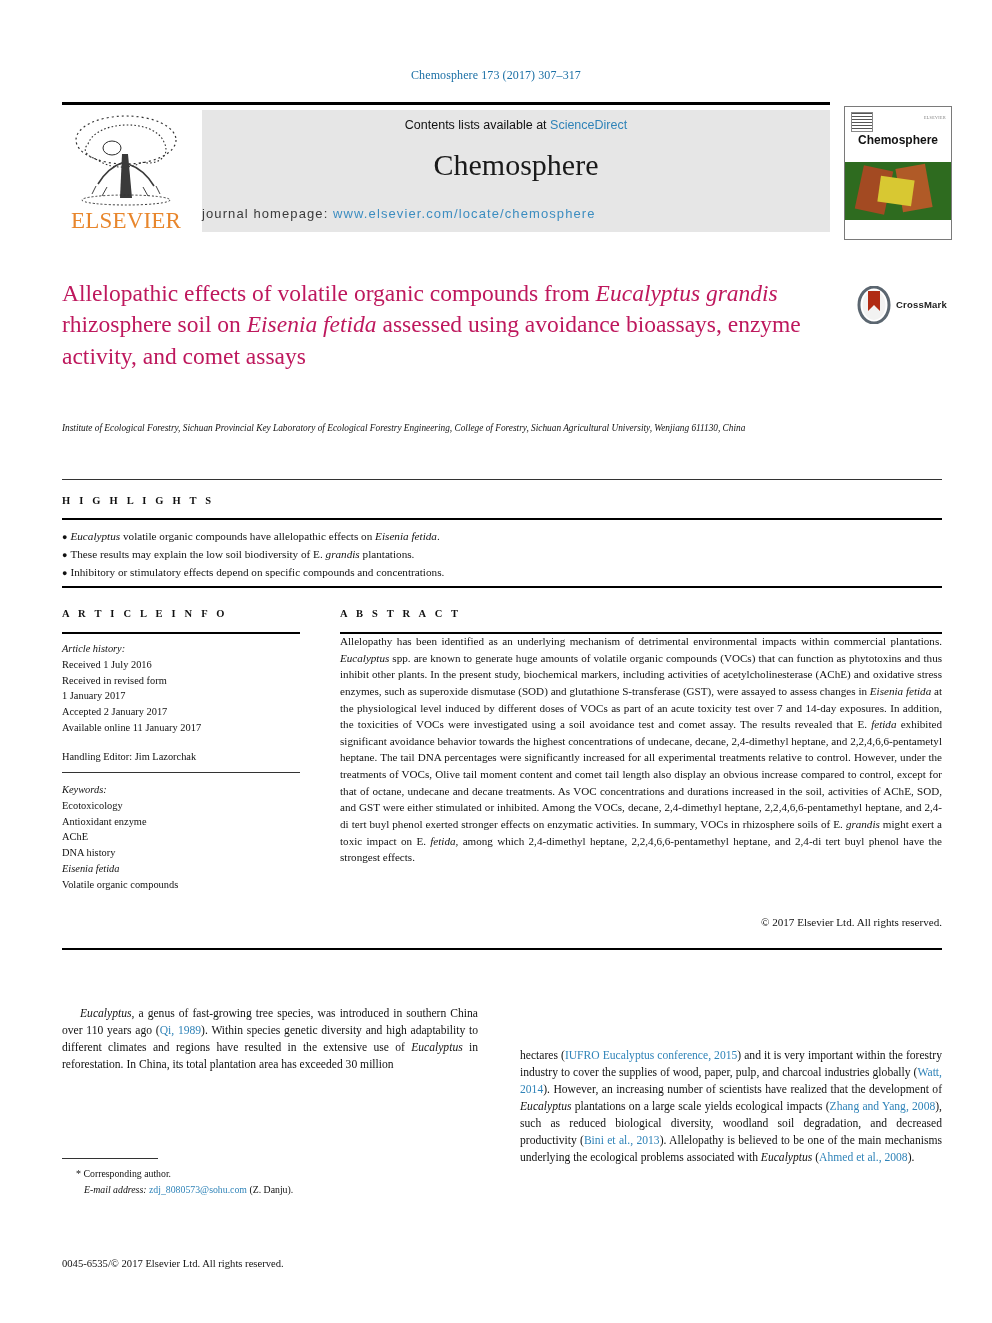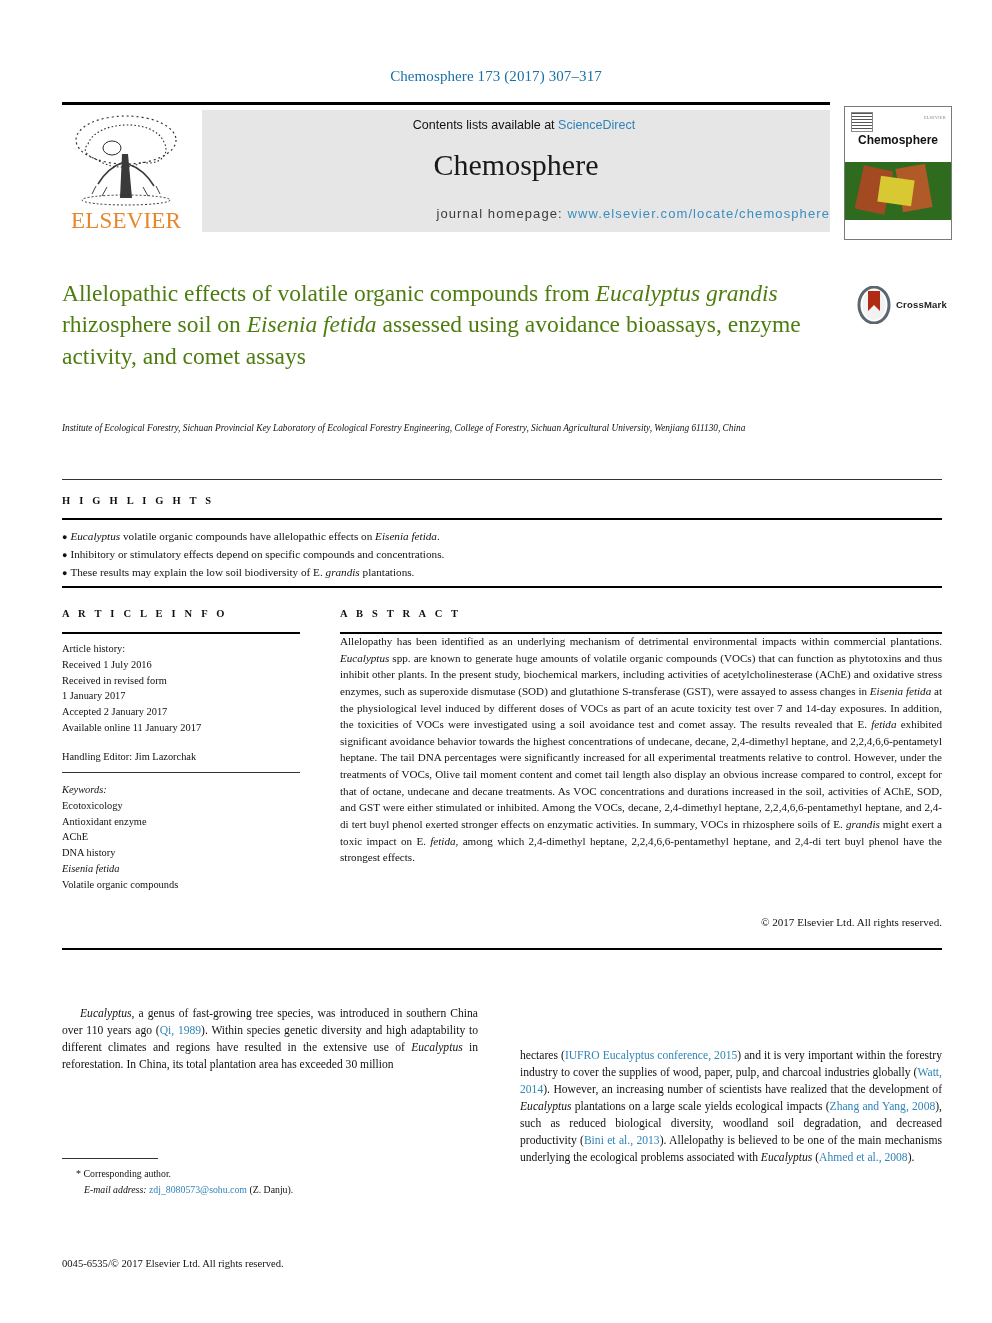--- a/index.html
+++ b/index.html
@@ -21,21 +21,21 @@
     width: 992px;
     height: 1323px;
   }
 
   
   .runninghead {
     position: absolute;
     left: 0; top: 68px;
     width: 992px;
     text-align: center;
-    font-size: 15px;
+    font-size: 12px;
     color: #1a6fa5;
     letter-spacing: 0.1px;
   }
 
   
   .masthead {
     position: absolute;
     left: 62px; top: 102px;
     width: 888px;
     height: 134px;
@@ -66,42 +66,42 @@
   }
   .sd-band {
     position: absolute;
     left: 140px; top: 8px;
     width: 628px;
     height: 122px;
     background: #e6e6e6;
   }
   .sd-line1 {
     position: absolute;
-    left: 8px; top: 8px;
+    left: 0; top: 8px;
     width: 628px;
     text-align: center;
     font-family: "Liberation Sans", sans-serif;
     font-size: 12.5px;
     color: #111;
   }
   .sd-line1 .sd-link { color: #2f83b8; }
   .journal-title {
     position: absolute;
     left: 0; top: 38px;
     width: 628px;
     text-align: center;
     font-family: "Liberation Serif", serif;
     font-size: 30px;
     color: #1a1a1a;
   }
   .homepage {
     position: absolute;
     left: 0; top: 96px;
     width: 628px;
-    text-align: right;
+    text-align: left;
     font-family: "Liberation Sans", sans-serif;
     font-size: 13px;
     letter-spacing: 1.1px;
     color: #3b3b3b;
   }
   .homepage .hp-link { color: #3c8dc0; }
 
   .cover-thumb {
     position: absolute;
     left: 782px; top: 4px;
@@ -134,21 +134,21 @@
   
   .titleblock {
     position: absolute;
     left: 62px; top: 278px;
     width: 780px;
   }
   .paper-title {
     font-family: "Liberation Serif", serif;
     font-size: 23.5px;
     line-height: 1.33;
-    color: #4d7c0f;
+    color: #be185d;
     margin: 0;
     font-weight: normal;
   }
   .paper-title i { font-style: italic; }
 
   .crossmark {
     position: absolute;
     left: 856px; top: 286px;
     width: 92px; height: 40px;
   }
@@ -210,21 +210,21 @@
 
   .ainfo {
     position: absolute;
     left: 62px; top: 641px;
     width: 238px;
     font-family: "Liberation Serif", serif;
     font-size: 10.4px;
     line-height: 1.52;
     color: #111;
   }
-  .ainfo .it { }
+  .ainfo .it { font-style: italic; }
   .ainfo .gap { height: 13px; }
 
   .kw {
     position: absolute;
     left: 62px; top: 782px;
     width: 238px;
     font-family: "Liberation Serif", serif;
     font-size: 10.4px;
     line-height: 1.52;
     color: #111;
@@ -401,24 +401,24 @@
 
   <div class="hr-thin" style="left:62px; top:479px; width:880px;"></div>
 
   <div class="sec-label highlights-label">H I G H L I G H T S</div>
   <div class="hr-med" style="left:62px; top:518px; width:880px;"></div>
   <div class="highlights-list">
     <span class="hl">
       <span class="bullet">●</span><i>Eucalyptus</i><span> volatile organic compounds have allelopathic effects on </span><i>Eisenia fetida</i><span>.</span>
     </span>
     <span class="hl">
-      <span class="bullet">●</span><span>Inhibitory or stimulatory effects depend on specific compounds and concentrations.</span>
+      <span class="bullet">●</span><span>These results may explain the low soil biodiversity of E. </span><i>grandis</i><span> plantations.</span>
     </span>
     <span class="hl">
-      <span class="bullet">●</span><span>These results may explain the low soil biodiversity of E. </span><i>grandis</i><span> plantations.</span>
+      <span class="bullet">●</span><span>Inhibitory or stimulatory effects depend on specific compounds and concentrations.</span>
     </span>
   </div>
   <div class="hr-med" style="left:62px; top:586px; width:880px;"></div>
 
   <div class="sec-label ainfo-label">A R T I C L E   I N F O</div>
   <div class="sec-label abs-label">A B S T R A C T</div>
 
   <div class="hr-med" style="left:62px; top:632px; width:238px;"></div>
   <div class="hr-med" style="left:340px; top:632px; width:602px;"></div>
 

